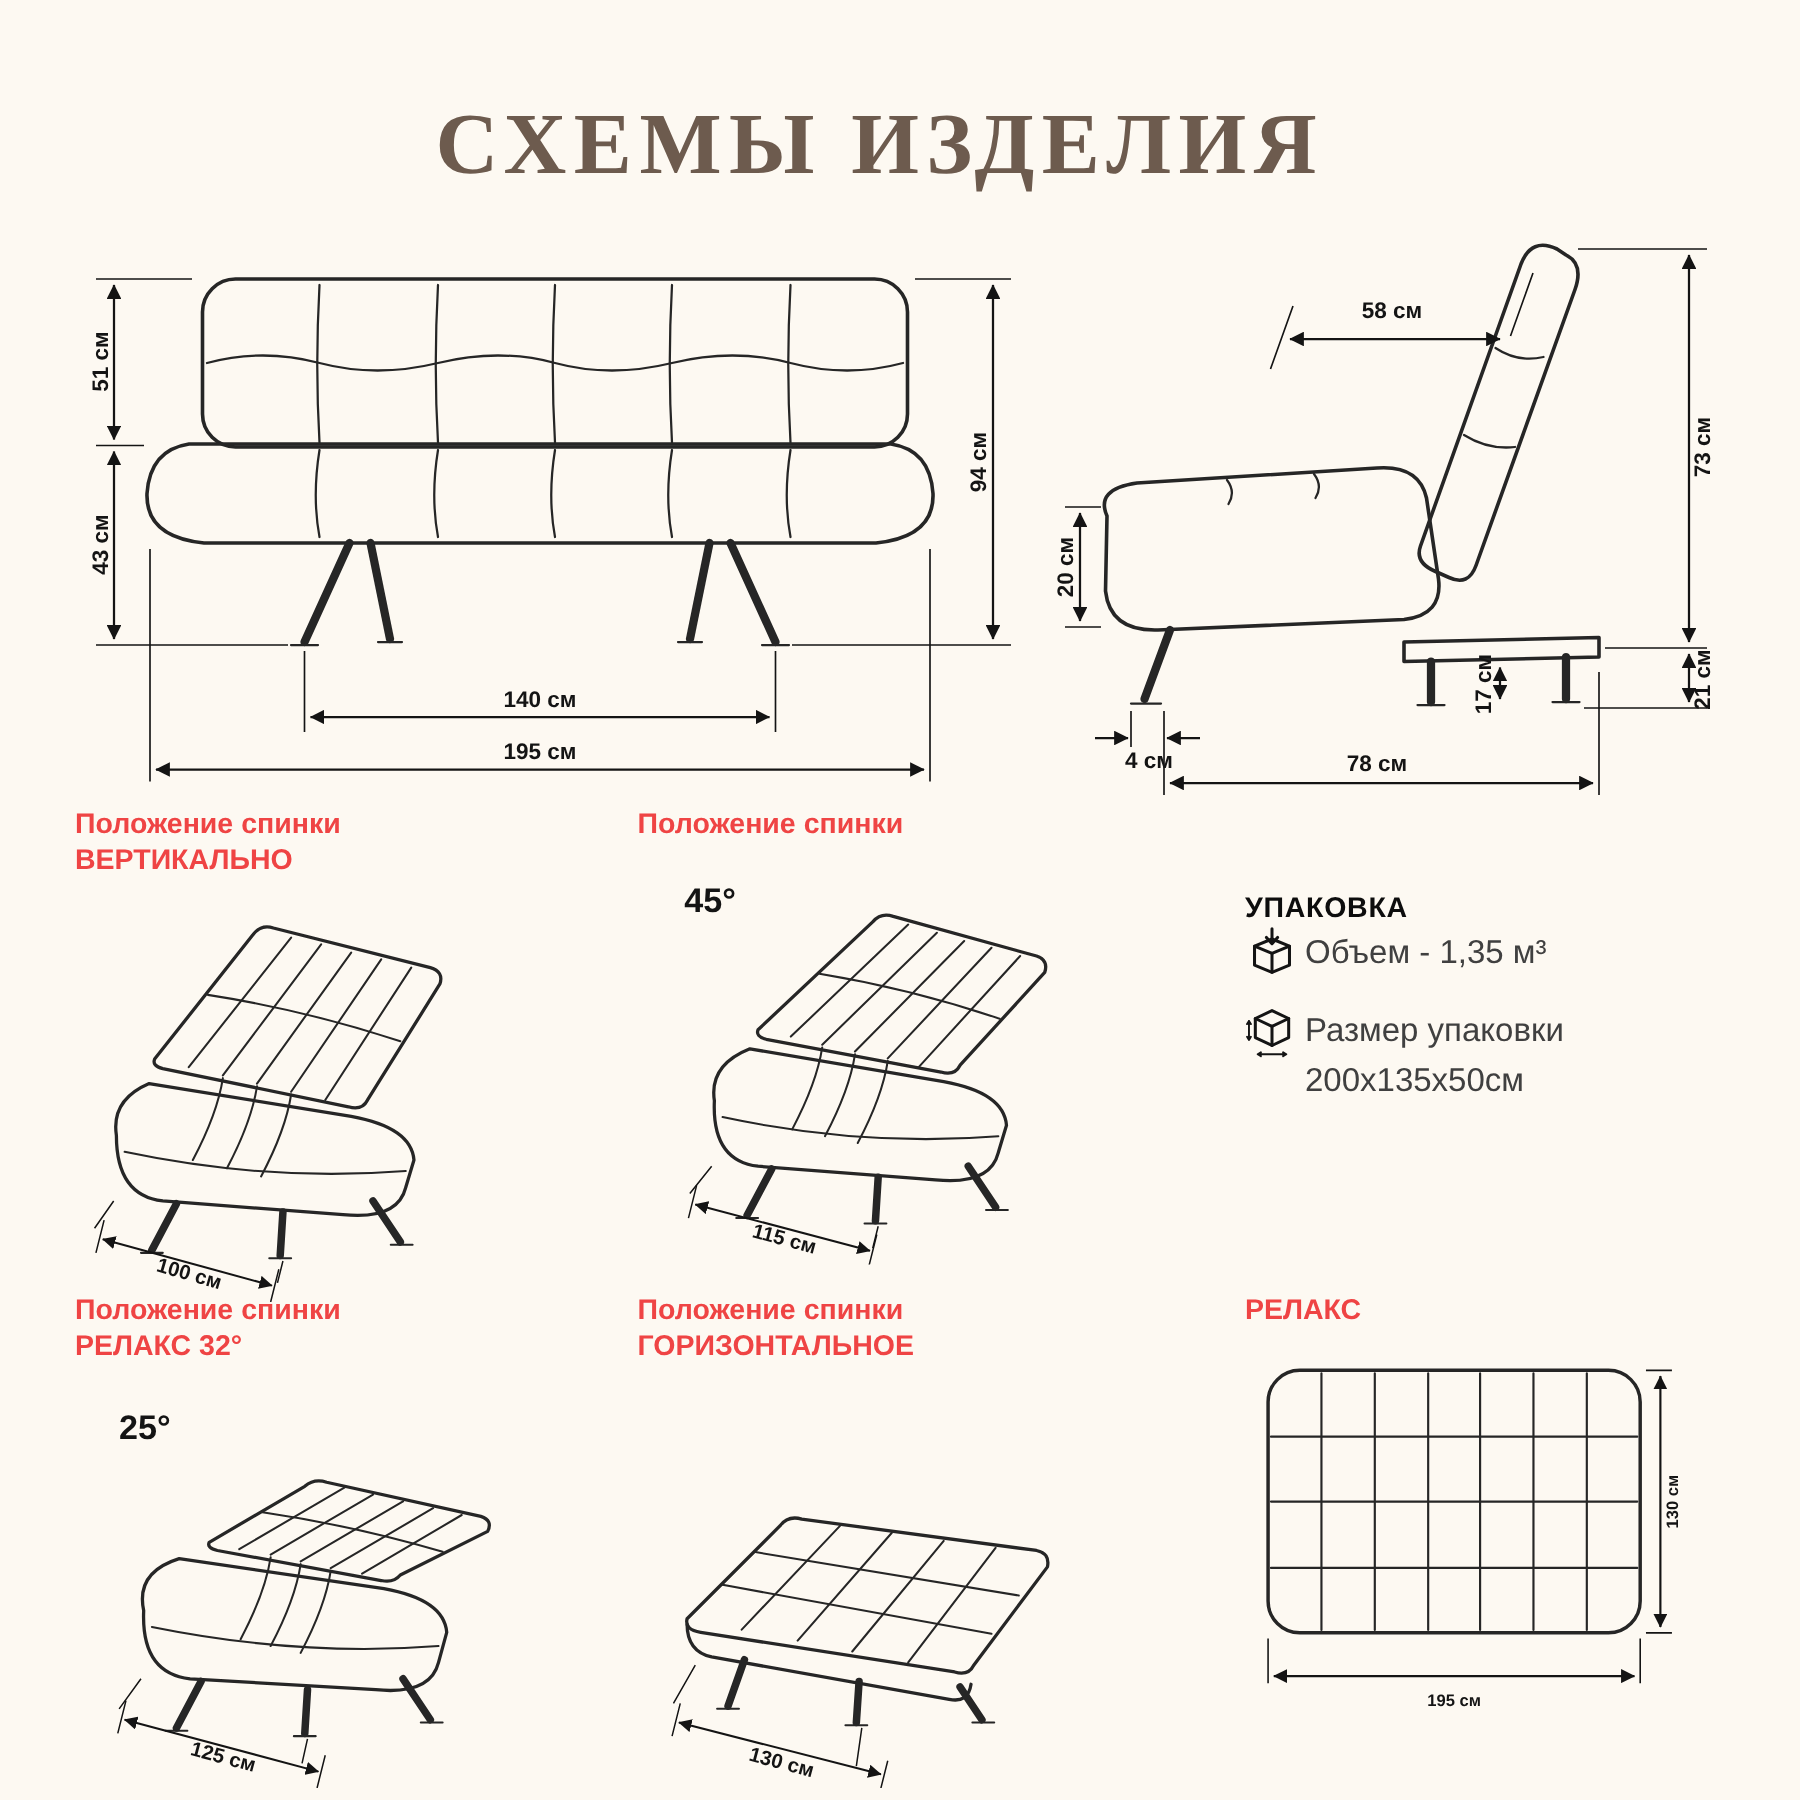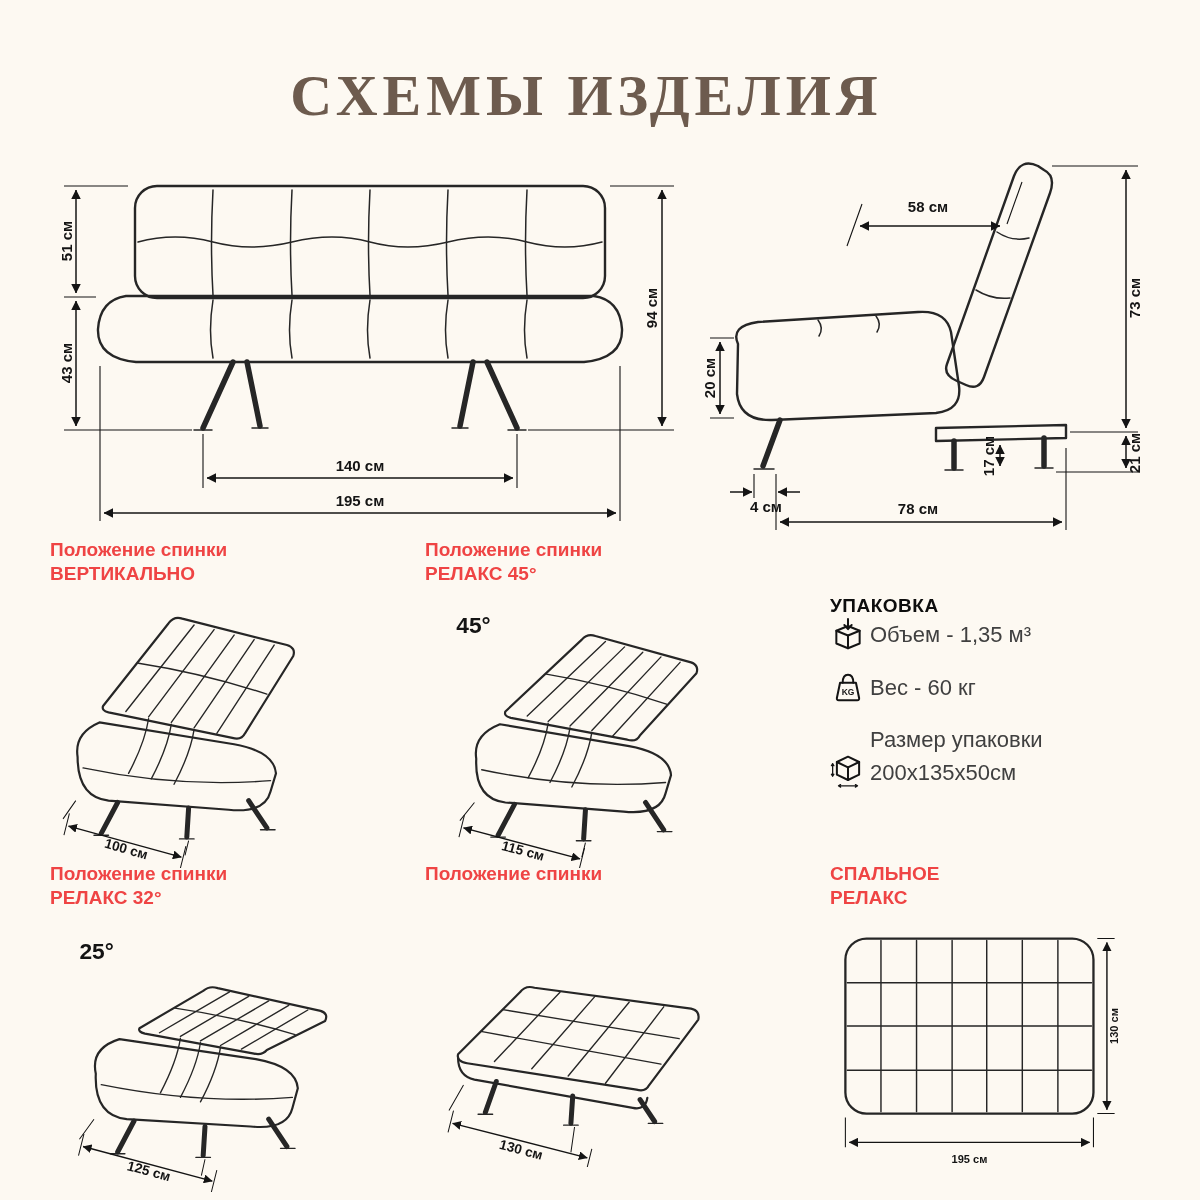--- a/index.html
+++ b/index.html
@@ -21,21 +21,21 @@
   .ext{fill:none;stroke:#141414;stroke-width:1.1;}
   .dimt{font:700 15px "Liberation Sans",sans-serif;fill:#141414;}
   .dimt-sm{font:700 11.5px "Liberation Sans",sans-serif;fill:#141414;}
   .angt{font:700 25px "Liberation Sans",sans-serif;fill:#141414;}
   .icn{fill:none;stroke:#141414;stroke-width:1.9;stroke-linecap:round;stroke-linejoin:round;}
   .icn-t{font:700 8px "Liberation Sans",sans-serif;fill:#141414;}
   .pos-heading{font-size:19px;font-weight:700;line-height:1.28;color:#ef4444;}
   .pos-svg{margin-top:8px;}
   .pack-title{font-size:19px;font-weight:700;letter-spacing:.5px;color:#0d0d0d;}
   .pack-item{display:flex;align-items:center;gap:4px;margin-bottom:17px;font-size:22px;color:#404040;}
-  .pack-item.two-line{align-items:flex-end;}
+  .pack-item.two-line{align-items:flex-start;}
   .pack-item.two-line .txt{line-height:1.5;}
 </style>
 </head>
 <body>
 
 <svg width="0" height="0" style="position:absolute">
   <defs>
     <marker id="ah" viewBox="0 0 10 10" refX="9.5" refY="5" markerWidth="6.5" markerHeight="6.5" orient="auto-start-reverse">
       <path d="M0,0 L10,5 L0,10 Z" fill="#141414"></path>
     </marker>
@@ -146,21 +146,20 @@
       <path class="ext" d="M15,264 L21,240 M143,300 L149,276"></path>
       <path class="dim" marker-start="url(#ah)" marker-end="url(#ah)" d="M20,254 L144,288"></path>
       <text class="dimt" text-anchor="middle" transform="translate(82 284) rotate(16)">100 см</text>
     </g>
   </svg>
 </div>
 
 <div class="abs" style="left:425px;top:538px;width:350px">
   <div class="pos-heading">
     <div>Положение спинки</div>
-    <div>РЕЛАКС 45°</div>
   </div>
   <svg class="pos-svg" width="310" height="273" viewBox="0 0 340 300">
     <text class="angt" x="34" y="42">45°</text>
     <g>
       <path class="d" d="M88,128 L172,49 Q178,42 187,45 L292,74 Q301,77 298,86 L236,154 Q232,162 222,159 L94,135 Q86,133 88,128 Z"></path>
       <path class="thin" d="M112,133 L198,51 M135,139 L219,57 M159,144 L239,63 M183,149 L259,68 M206,155 L280,74"></path>
       <path class="thin" d="M133,87 Q200,98 265,120"></path>
     </g>
     <g>
       <path class="d" d="M56,180 Q52,154 82,142 L224,166 Q268,174 270,198 L264,218 Q258,242 218,238 L88,228 Q54,224 56,180 Z"></path>
@@ -186,28 +185,20 @@
   <div class="pack-item">
     <svg width="36" height="36" viewBox="0 0 34 34">
       <path class="icn" d="M17,2 L17,11 M13.5,7.5 L17,11.5 L20.5,7.5"></path>
       <path class="icn" d="M6,13 L17,8.5 L28,13 L17,17.5 Z"></path>
       <path class="icn" d="M6,13 L6,25 L17,29.5 L28,25 L28,13"></path>
       <path class="icn" d="M17,17.5 L17,29.5"></path>
     </svg>
     <span>Объем - 1,35 м³</span>
   </div>
 
-  <div class="pack-item">
-    <svg width="36" height="36" viewBox="0 0 34 34">
-      <path class="icn" d="M12,12 Q12,4.5 17,4.5 Q22,4.5 22,12"></path>
-      <path class="icn" d="M9.5,12 L24.5,12 L27.5,26.5 Q27.8,28.5 25.8,28.5 L8.2,28.5 Q6.2,28.5 6.5,26.5 Z"></path>
-      <text class="icn-t" x="17" y="23.5" text-anchor="middle" style="stroke:none">KG</text>
-    </svg>
-    <span>Вес - 60 кг</span>
-  </div>
 
   <div class="pack-item two-line">
     <svg width="36" height="36" viewBox="0 0 34 34">
       <path class="icn" d="M17,3.5 L27.5,8.5 L17,13.5 L6.5,8.5 Z"></path>
       <path class="icn" d="M6.5,8.5 L6.5,20.5 L17,25.5 L27.5,20.5 L27.5,8.5"></path>
       <path class="icn" d="M17,13.5 L17,25.5"></path>
       <path class="icn" style="stroke-width:1.2" d="M2.5,10 L2.5,22 M2.5,10 L1.3,12 M2.5,10 L3.7,12 M2.5,22 L1.3,20 M2.5,22 L3.7,20
                M8,31 L26,31 M8,31 L10,29.8 M8,31 L10,32.2 M26,31 L24,29.8 M26,31 L24,32.2"></path>
     </svg>
     <div class="txt">
@@ -243,20 +234,21 @@
       <path class="ext" d="M31,260 L37,236 M177,300 L183,276"></path>
       <path class="dim" marker-start="url(#ah)" marker-end="url(#ah)" d="M36,250 L178,288"></path>
       <text class="dimt" text-anchor="middle" transform="translate(107 282) rotate(15)">125 см</text>
     </g>
   </svg>
 </div>
 
 <div class="abs" style="left:425px;top:862px;width:350px">
   <div class="pos-heading">
     <div>Положение спинки</div>
+    <div>ГОРИЗОНТАЛЬНОЕ</div>
   </div>
   <svg class="pos-svg" width="310" height="273" viewBox="0 0 340 300">
     <g>
       <path class="d" d="M36,176 L104,108 Q110,100 120,103 L292,126 Q302,128 300,138 L246,210 Q242,218 232,215 L46,186 Q34,184 36,176 Z"></path>
       <path class="thin" d="M76,184 L148,108 M117,192 L186,113 M157,200 L224,119 M198,208 L262,124"></path>
       <path class="thin" d="M61,151 L259,187 M85,127 L279,159"></path>
       <path class="d" d="M36,180 Q36,200 54,204 L228,235 Q242,238 244,224"></path>
     </g>
     <g>
       <path class="leg" d="M78,206 L66,240 M162,222 L160,252 M236,226 L252,250"></path>
@@ -266,21 +258,20 @@
       <path class="ext" d="M42,210 L26,238 M164,256 L160,284"></path>
       <path class="ext" d="M25,262 L31,238 M177,304 L183,280"></path>
       <path class="dim" marker-start="url(#ah)" marker-end="url(#ah)" d="M30,252 L178,290"></path>
       <text class="dimt" text-anchor="middle" transform="translate(104 286) rotate(15)">130 см</text>
     </g>
   </svg>
 </div>
 
 <div class="abs" style="left:830px;top:862px;width:340px">
   <div class="pos-heading">
-    <div>СПАЛЬНОЕ</div>
     <div>РЕЛАКС</div>
   </div>
   <svg class="pos-svg" style="margin-top:14px" width="300" height="255" viewBox="0 0 312 265">
     <g>
       <rect class="d" x="16" y="14" width="258" height="182" rx="22"></rect>
       <path class="thin" d="M53,16 L53,194 M90,16 L90,194 M127,16 L127,194 M163,16 L163,194 M200,16 L200,194 M237,16 L237,194"></path>
       <path class="thin" d="M18,60 L272,60 M18,105 L272,105 M18,151 L272,151"></path>
     </g>
     <g>
       <path class="ext" d="M278,14 L296,14 M278,196 L296,196"></path>

